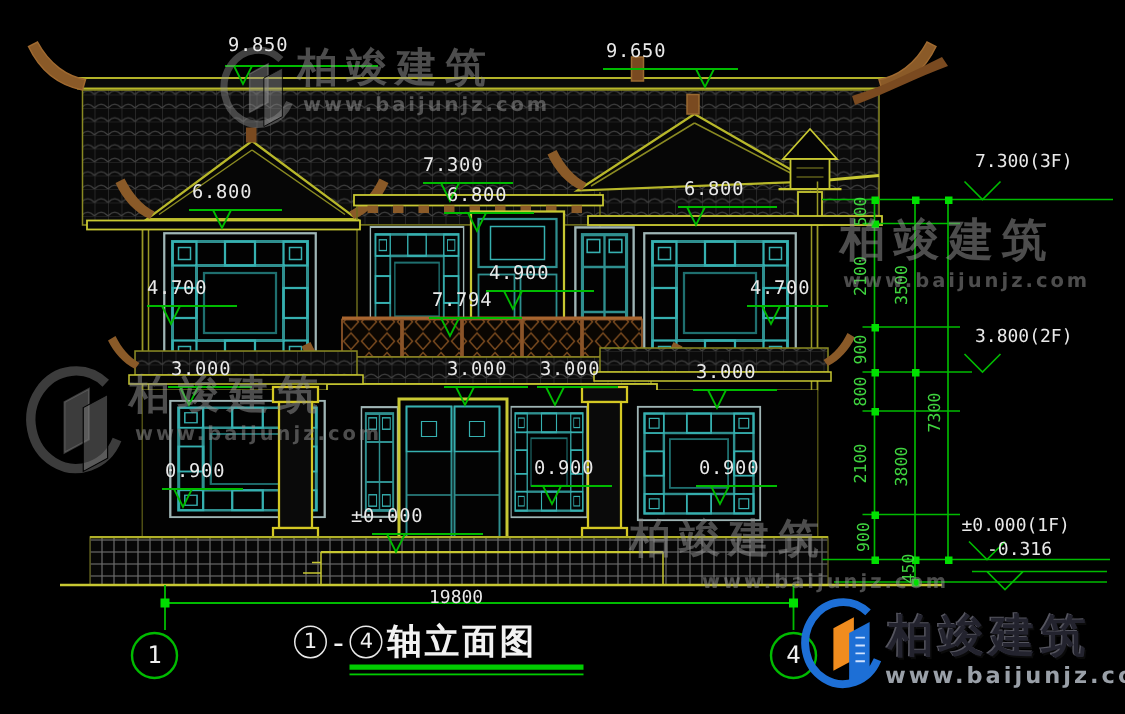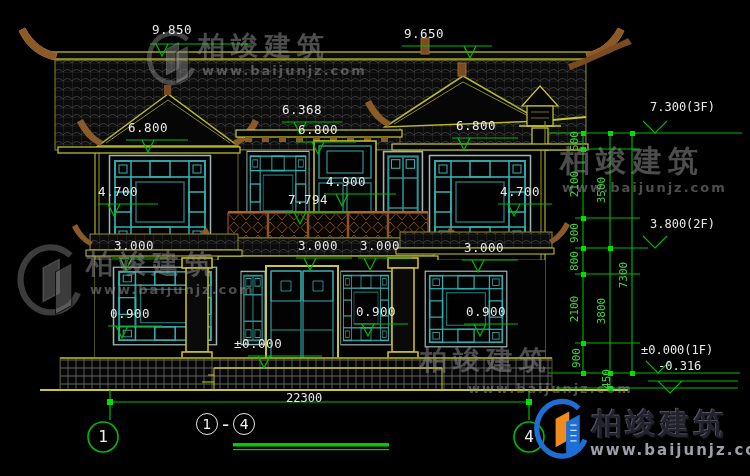--- a/index.html
+++ b/index.html
@@ -272,21 +272,21 @@
   <g transform="translate(543,402) scale(1.05)">
     <path d="M34,6 A24,26 0 1 0 40,36" stroke="#1d6fd6" stroke-width="5" fill="none"></path>
     <polygon points="12,16 25,9 25,36 12,43" fill="#f08c1e"></polygon>
     <polygon points="22,19 35,12 35,46 22,53" fill="#1d6fd6"></polygon>
     <path d="M26,22h6M26,27h6M26,32h6M26,37h6" stroke="#cfe2ff" stroke-width="1.2"></path>
   </g>
 </svg>
 
 <div class="txt lvl" style="left:152px;top:24px">9.850</div>
 <div class="txt lvl" style="left:404px;top:28px">9.650</div>
-<div class="txt lvl" style="left:282px;top:104px">6.368</div>
+<div class="txt lvl" style="left:282px;top:104px">7.300</div>
 <div class="txt lvl" style="left:128px;top:122px">6.800</div>
 <div class="txt lvl" style="left:298px;top:124px">6.800</div>
 <div class="txt lvl" style="left:456px;top:120px">6.800</div>
 <div class="txt lvl" style="left:98px;top:186px">4.700</div>
 <div class="txt lvl" style="left:500px;top:186px">4.700</div>
 <div class="txt lvl" style="left:326px;top:176px">4.900</div>
 <div class="txt lvl" style="left:288px;top:194px">7.794</div>
 <div class="txt lvl" style="left:114px;top:240px">3.000</div>
 <div class="txt lvl" style="left:298px;top:240px">3.000</div>
 <div class="txt lvl" style="left:360px;top:240px">3.000</div>
@@ -305,28 +305,29 @@
 <div class="txt chain" style="left:574px;top:184px">2100</div>
 <div class="txt chain" style="left:574px;top:233px">900</div>
 <div class="txt chain" style="left:574px;top:261px">800</div>
 <div class="txt chain" style="left:574px;top:309px">2100</div>
 <div class="txt chain" style="left:576px;top:358px">900</div>
 <div class="txt chain" style="left:601px;top:190px">3500</div>
 <div class="txt chain" style="left:601px;top:311px">3800</div>
 <div class="txt chain" style="left:606px;top:379px">450</div>
 <div class="txt chain" style="left:623px;top:275px">7300</div>
 
-<div class="txt dimw" style="left:286px;top:392px">22300</div>
+<div class="txt dimw" style="left:286px;top:392px">19800</div>
 <div class="txt bubble-num" style="left:103px;top:437px">1</div>
 <div class="txt bubble-num" style="left:529px;top:437px">4</div>
 
 <div class="title-wrap">
   <span class="ax-circ">1</span>
   <span class="title-dash">-</span>
   <span class="ax-circ">4</span>
+  <span class="title-text">轴立面图</span>
 </div>
 
 <div class="txt wm wm-brand" style="left:198px;top:32px">柏竣建筑</div>
 <div class="txt wm wm-url" style="left:202px;top:64px">www.baijunjz.com</div>
 <div class="txt wm wm-brand" style="left:560px;top:146px;font-size:30px">柏竣建筑</div>
 <div class="txt wm wm-url" style="left:562px;top:181px">www.baijunjz.com</div>
 <div class="txt wm wm-brand" style="left:86px;top:250px">柏竣建筑</div>
 <div class="txt wm wm-url" style="left:90px;top:283px">www.baijunjz.com</div>
 <div class="txt wm wm-brand" style="left:420px;top:346px">柏竣建筑</div>
 <div class="txt wm wm-url" style="left:468px;top:382px">www.baijunjz.com</div>

